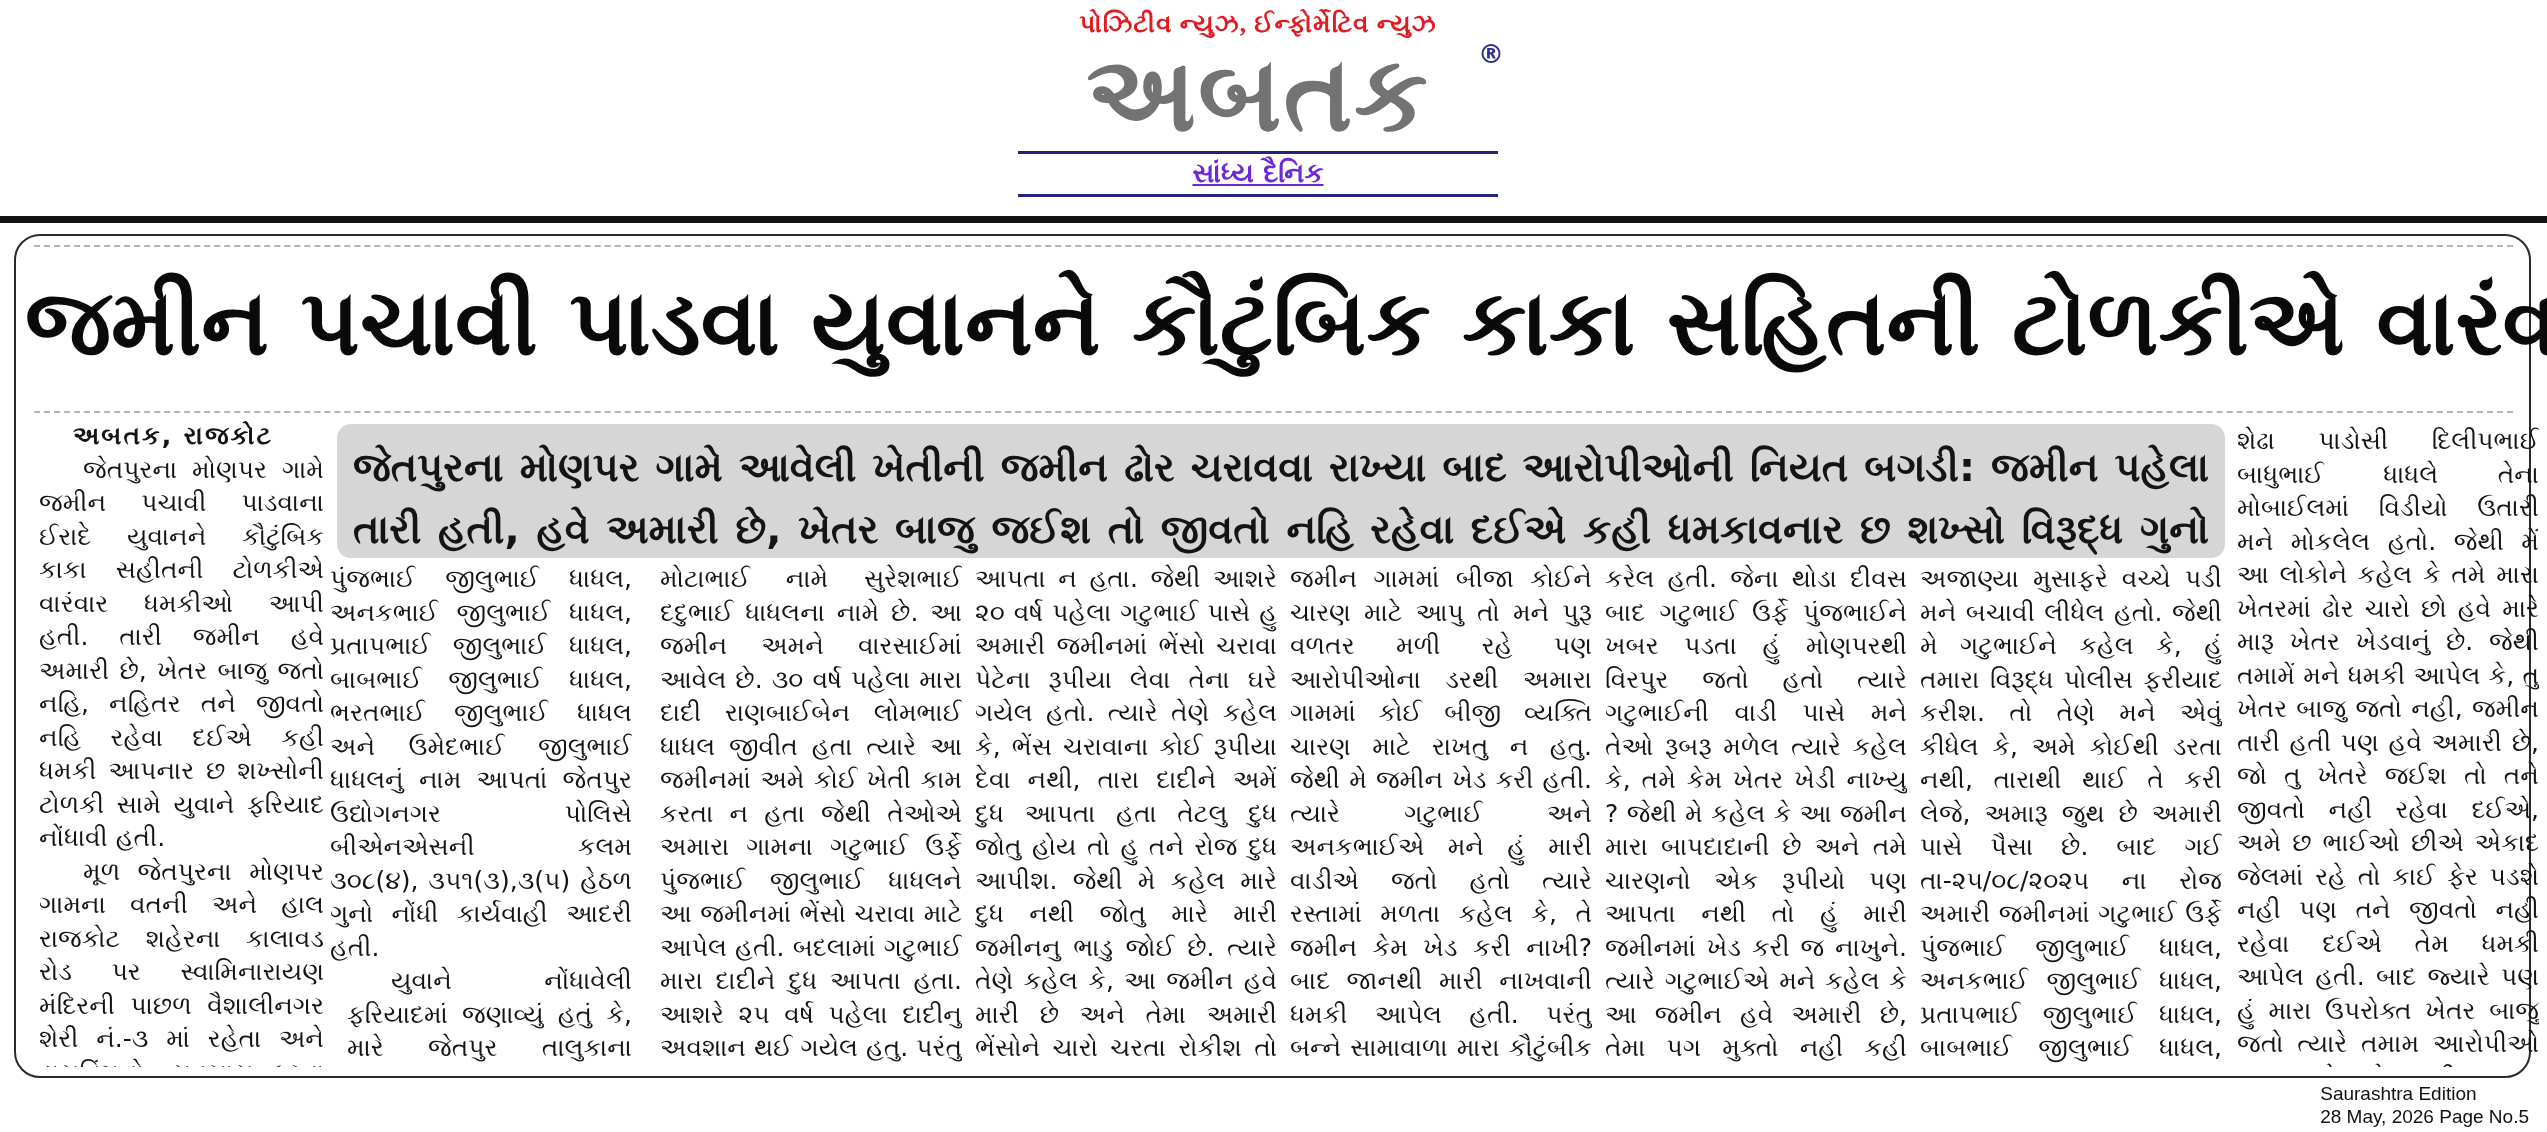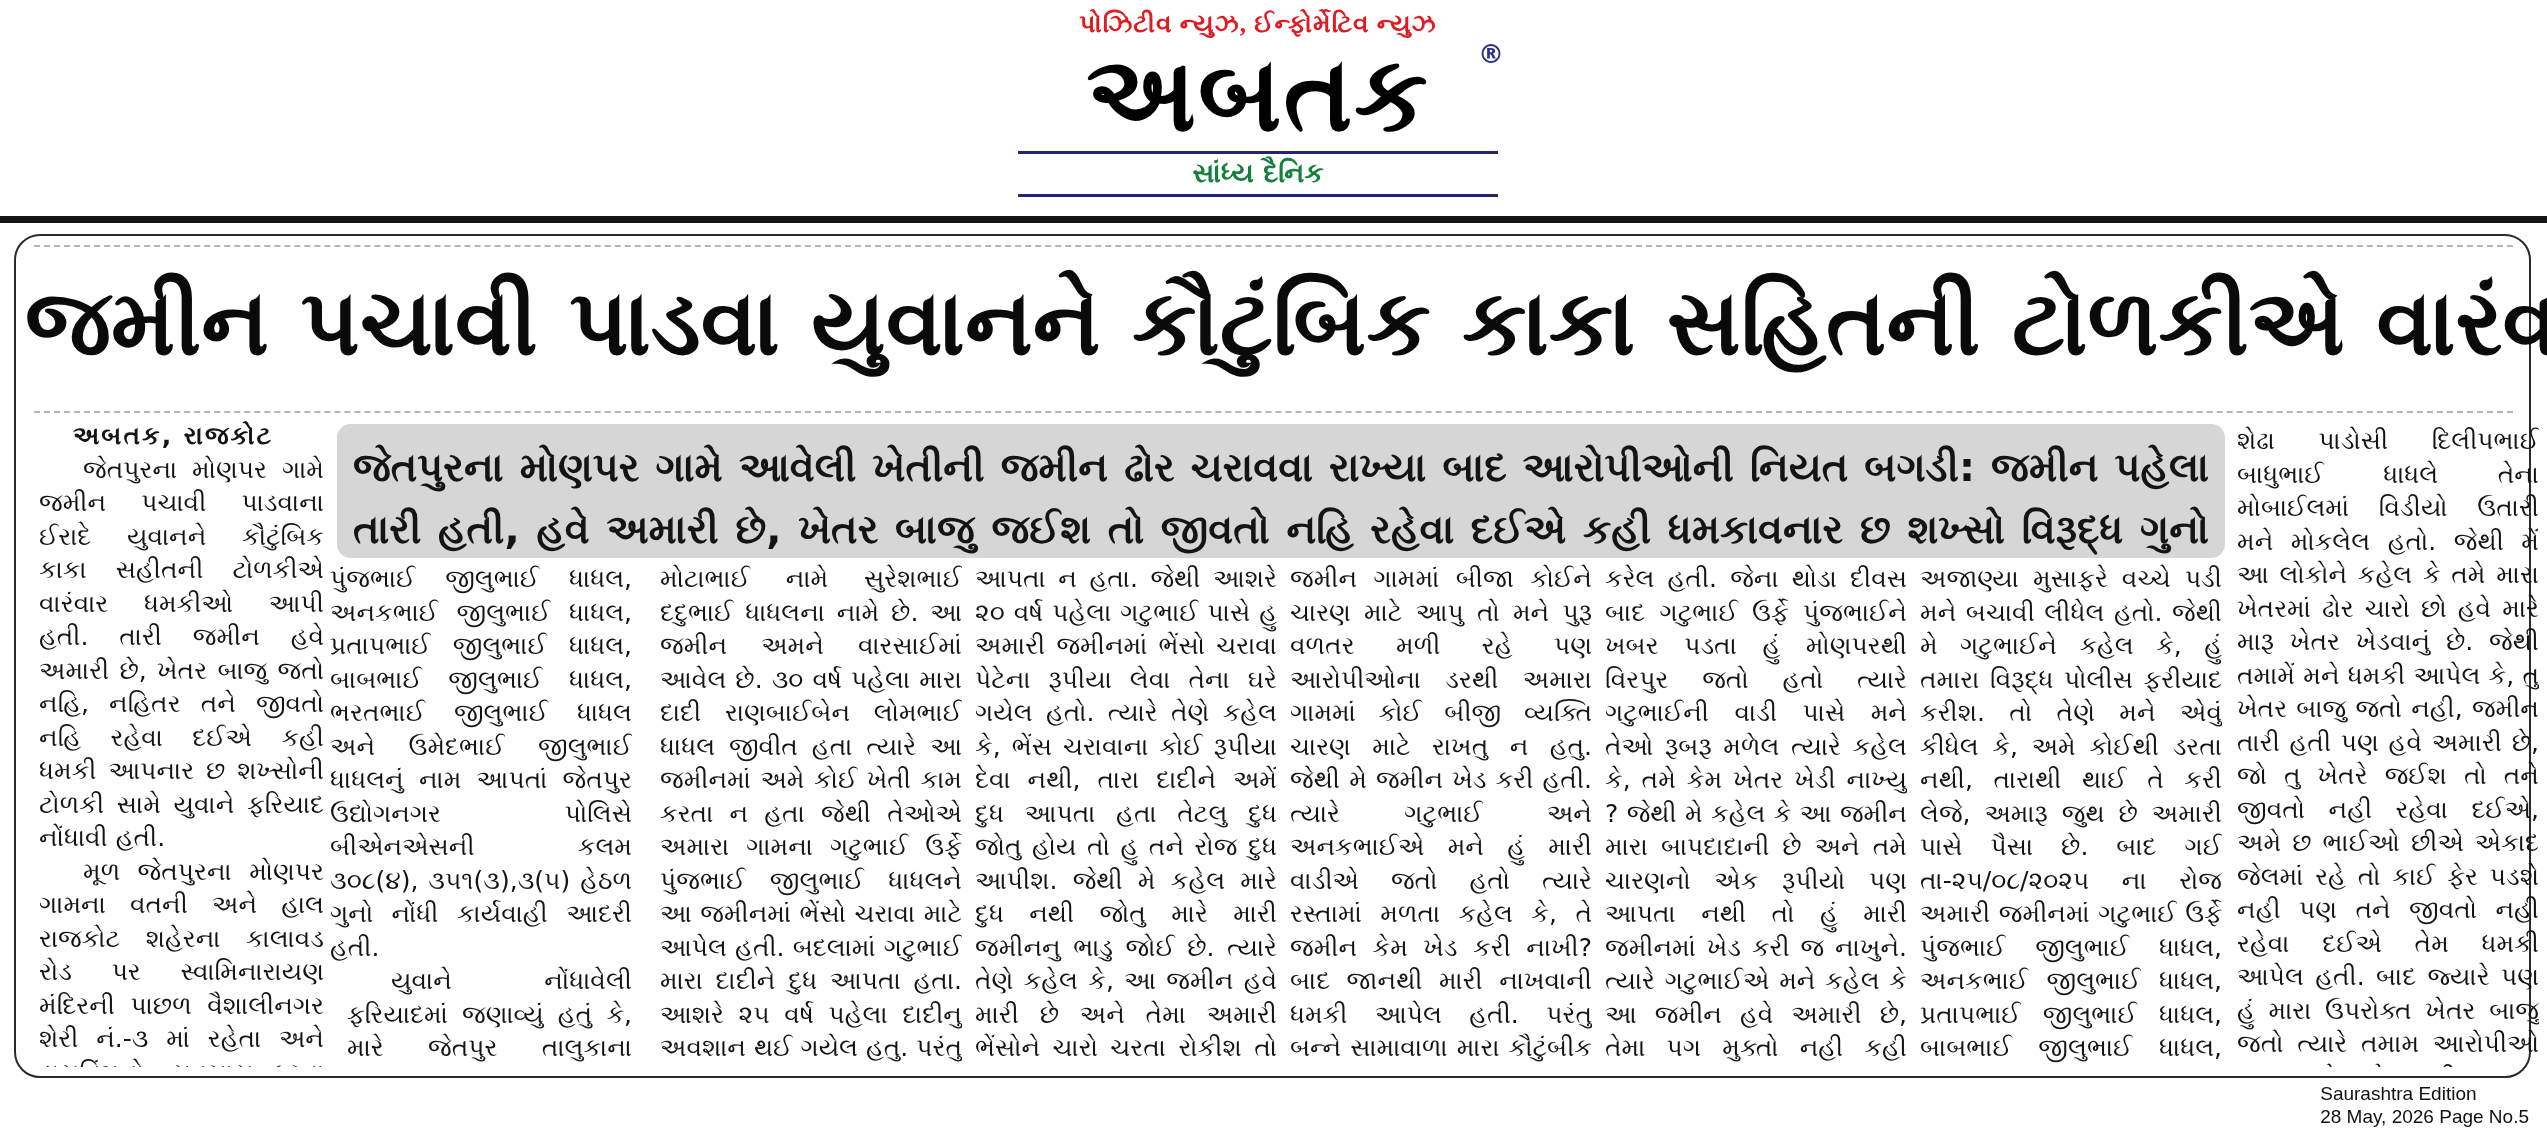--- a/index.html
+++ b/index.html
@@ -8,25 +8,25 @@
     width:2547px;height:1132px;
     background:#ffffff;
     overflow:hidden;
     font-family:"DejaVu Sans",sans-serif;
     color:#111;
   }
   
   .masthead{position:absolute;left:1018px;top:10px;width:480px;text-align:center;}
   .tagline{font-size:25px;font-weight:bold;color:#e01b22;letter-spacing:1px;font-family:Liberation Serif, serif;}
   .logo-wrap{position:relative;margin-top:2px;}
-  .logo{font-size:104px;line-height:1.02;font-weight:bold;color:#000000;letter-spacing:2px;}
+  .logo{font-size:104px;line-height:1.02;font-weight:bold;color:#737373;letter-spacing:2px;}
   .regmark{position:absolute;right:-6px;top:-2px;font-size:26px;color:#2e3192;font-weight:bold;}
   .edition-strip{
     margin-top:4px;border-top:3px solid #23237a;border-bottom:3px solid #23237a;
-    padding:3px 0 5px 0;font-size:27px;font-weight:bold;color:#15803d;
+    padding:3px 0 5px 0;font-size:27px;font-weight:bold;color:#6d28d9;text-decoration:underline;
   }
   
   .top-rule{position:absolute;left:0;top:216px;width:2547px;height:7px;background:#141414;}
   
   .article-box{
     position:absolute;left:14px;top:234px;width:2513px;height:840px;
     border:2px solid #2b2b2b;border-radius:26px;background:#fff;
   }
   .headline-divider{position:absolute;left:34px;width:2479px;border-top:2px dashed #b5b5b5;}
   .divider-top{top:245px;}

